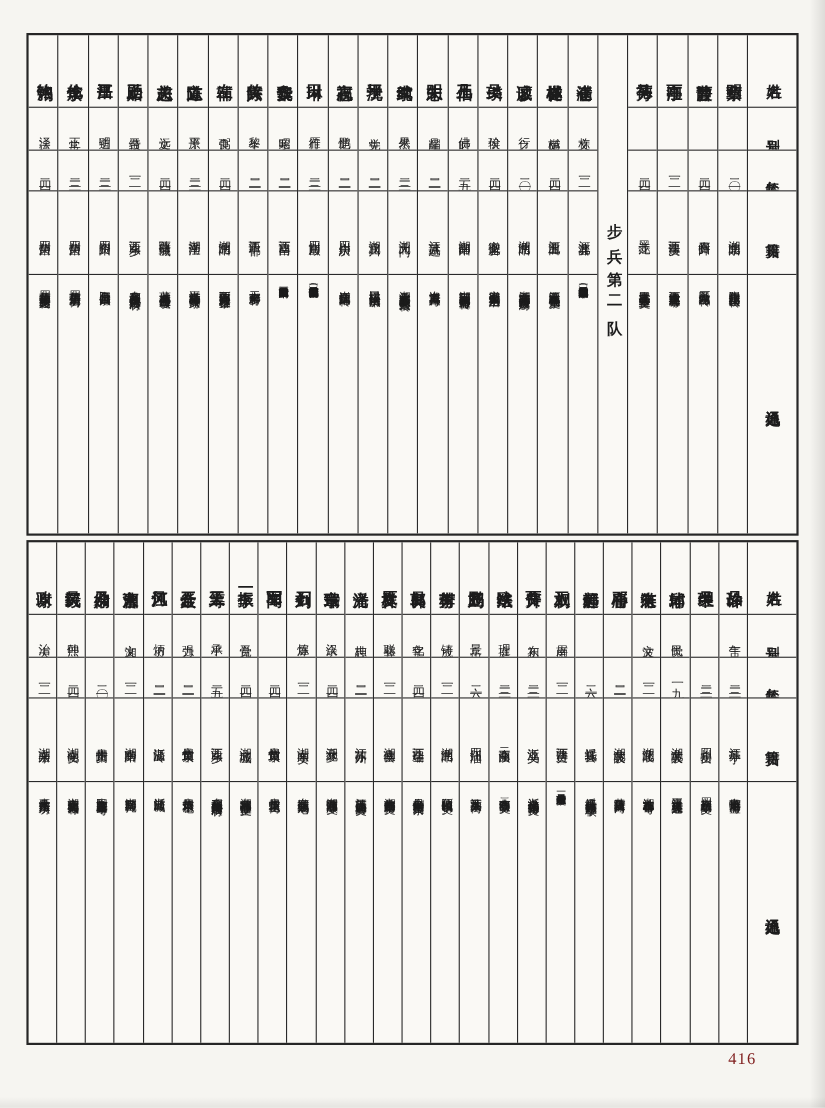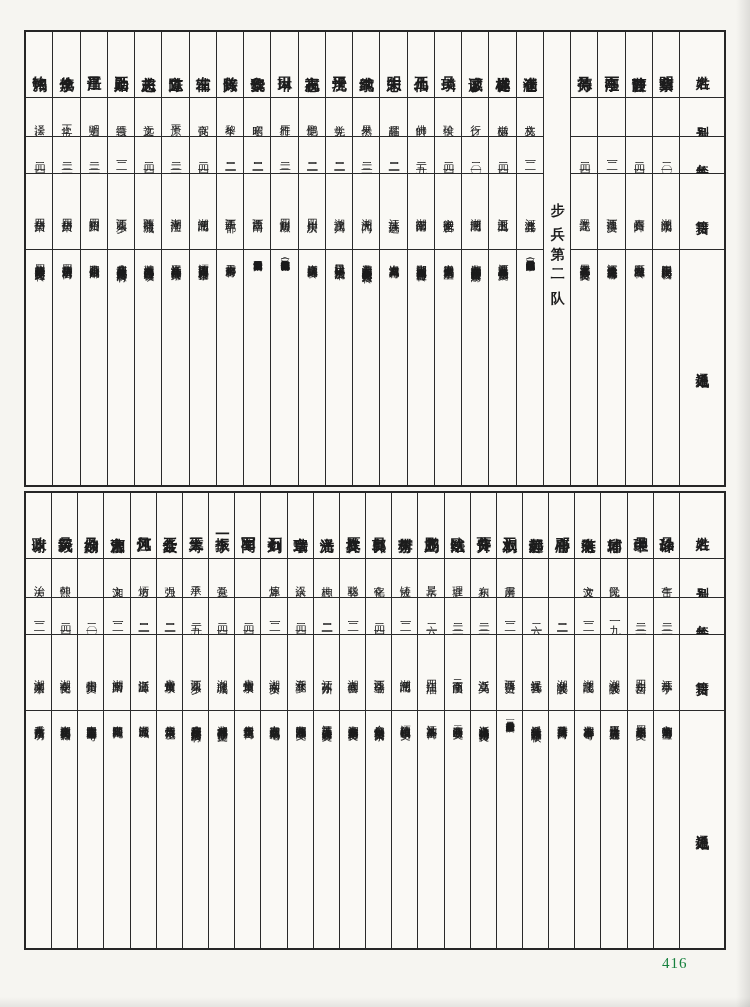--- a/index.html
+++ b/index.html
@@ -49,21 +49,21 @@
   .hdr.address{font-size:13.5px;justify-content:space-evenly;padding:60px 0 70px 0;align-items:center;}
 
   .section-col .section-label{
     flex:1;border-bottom:none;
     font-size:14px;font-weight:700;
     justify-content:flex-start;padding-top:160px;letter-spacing:22px;
   }
 
   .page-number{
     position:absolute;left:662px;top:955px;
-    font-size:15px;letter-spacing:1px;color:#15803d;
+    font-size:15px;letter-spacing:1px;color:#7f1d1d;
     font-family:"Liberation Serif","DejaVu Serif",serif;
   }
 </style>
 </head>
 <body>
 
 <div class="doc-table table1">
     <div class="col">
       <div class="cell name">张鸿钧</div>
       <div class="cell hao">泽运</div>

